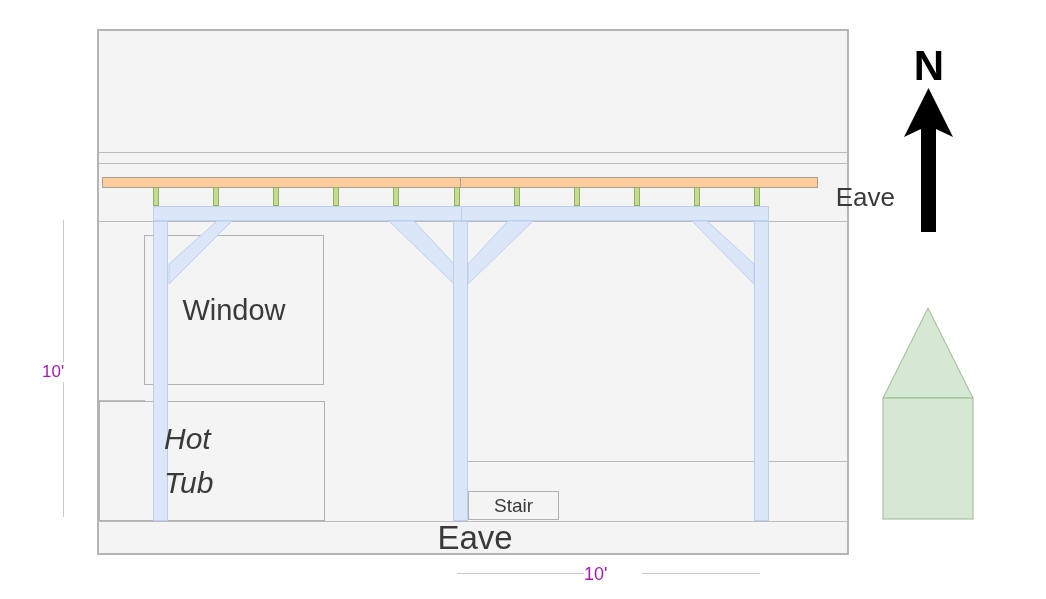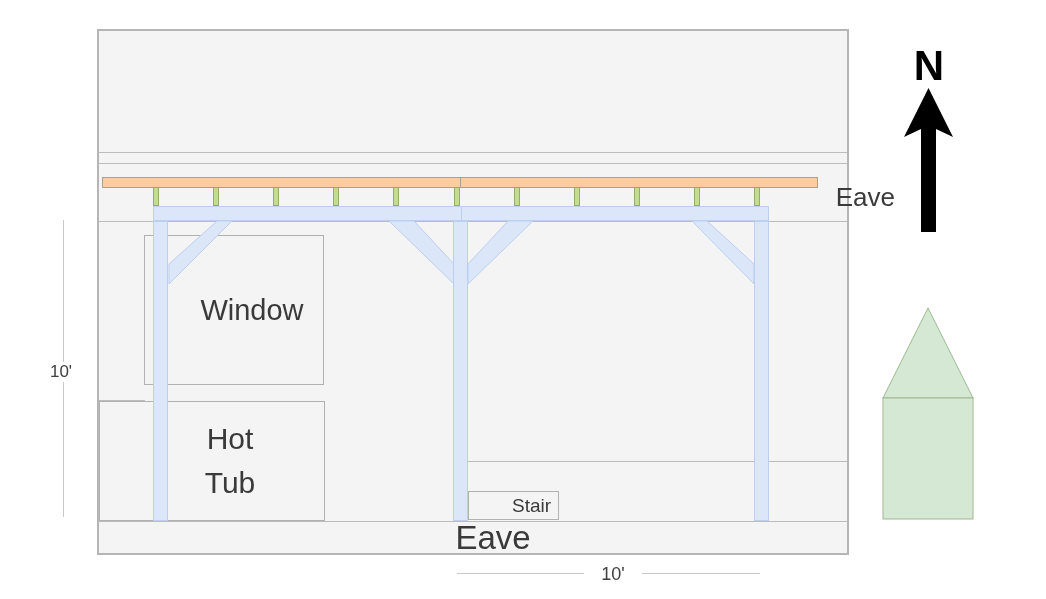--- a/index.html
+++ b/index.html
@@ -23,32 +23,32 @@
 
   
   .beam{position:absolute;top:175px;height:15px;background:#dbe7f9;
         border:1px solid #bccfee;box-sizing:border-box;z-index:7;}
   .post{position:absolute;top:190px;width:15px;height:300px;background:#dbe7f9;
         border:1px solid #bccfee;box-sizing:border-box;z-index:8;}
   #braces{left:0;top:0;width:752px;height:526px;z-index:6;}
 
   
   .lbl{position:absolute;color:#3a3a3a;white-space:pre-line;}
-  .center-flex{display:flex;align-items:center;justify-content:center;text-align:center;margin-left:18px;}
+  .center-flex{display:flex;align-items:center;justify-content:center;text-align:center;}
   #lbl-eave{left:0;top:151px;width:752px;text-align:right;font-size:26px;line-height:30px;z-index:3;margin-left:44px;}
   #lbl-window{left:45px;top:204px;width:180px;height:150px;font-size:29px;z-index:9;}
   #lbl-hottub{left:0px;top:370px;width:226px;height:120px;font-size:30px;line-height:44px;z-index:9;}
-  #lbl-hottub .inner{width:96px;text-align:center;}
+  #lbl-hottub .inner{width:96px;text-align:left;font-style:italic;}
   #lbl-porch{left:455px;top:297px;width:200px;text-align:center;font-size:29px;z-index:9;}
   #lbl-stair{left:369px;top:460px;width:91px;height:29px;font-size:19px;z-index:9;}
   #lbl-patio{left:0;top:490px;width:752px;height:34px;font-size:33px;z-index:9;}
 
   
   .dimline{position:absolute;background:#c9c9c9;}
-  .dimtext{position:absolute;background:#ffffff;color:#404040;text-align:center;}
+  .dimtext{position:absolute;background:#ffffff;color:#a21caf;}
   #dim-left-line{left:63px;top:220px;width:1px;height:297px;}
   #dim-left-text{left:42px;top:362px;width:38px;font-size:17px;}
   #dim-bottom-line{left:457px;top:573px;width:303px;height:1px;}
   #dim-bottom-text{left:584px;top:564px;width:58px;font-size:18px;}
 
   
   #north-label{left:896px;top:42px;width:66px;text-align:center;
                font-size:42px;font-weight:bold;color:#000;}
   #north-arrow{left:895px;top:80px;}
   

